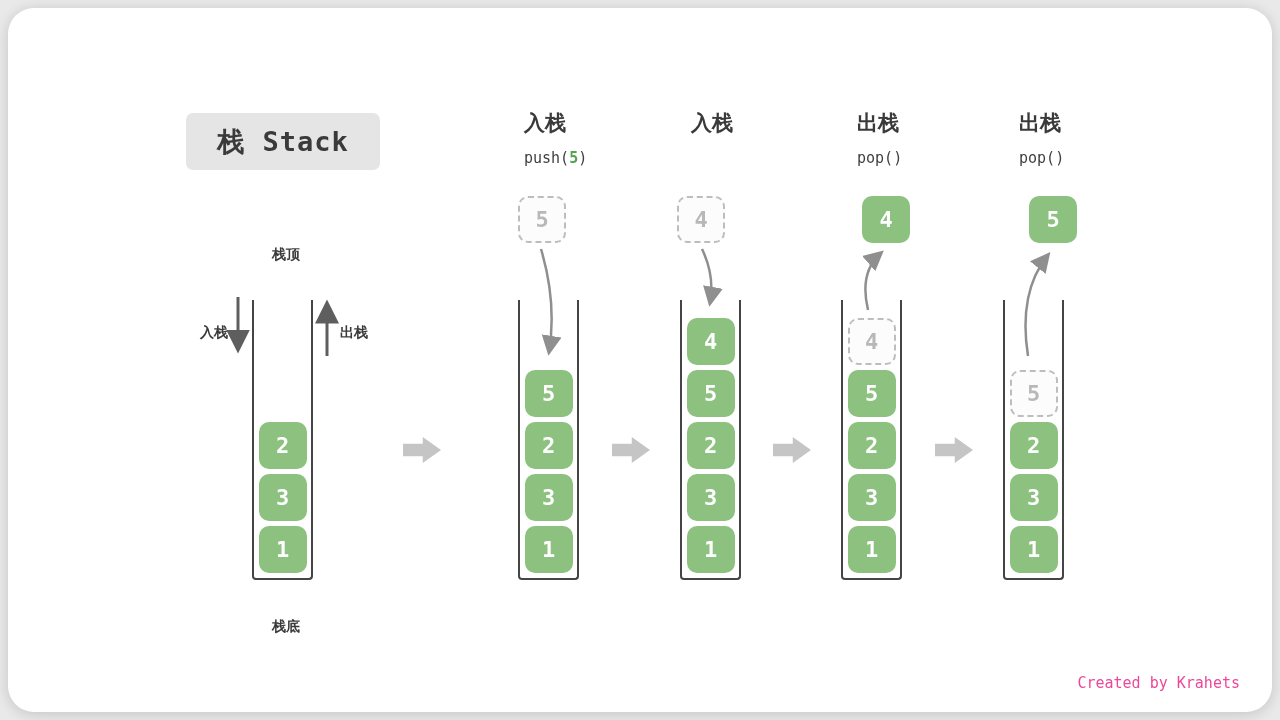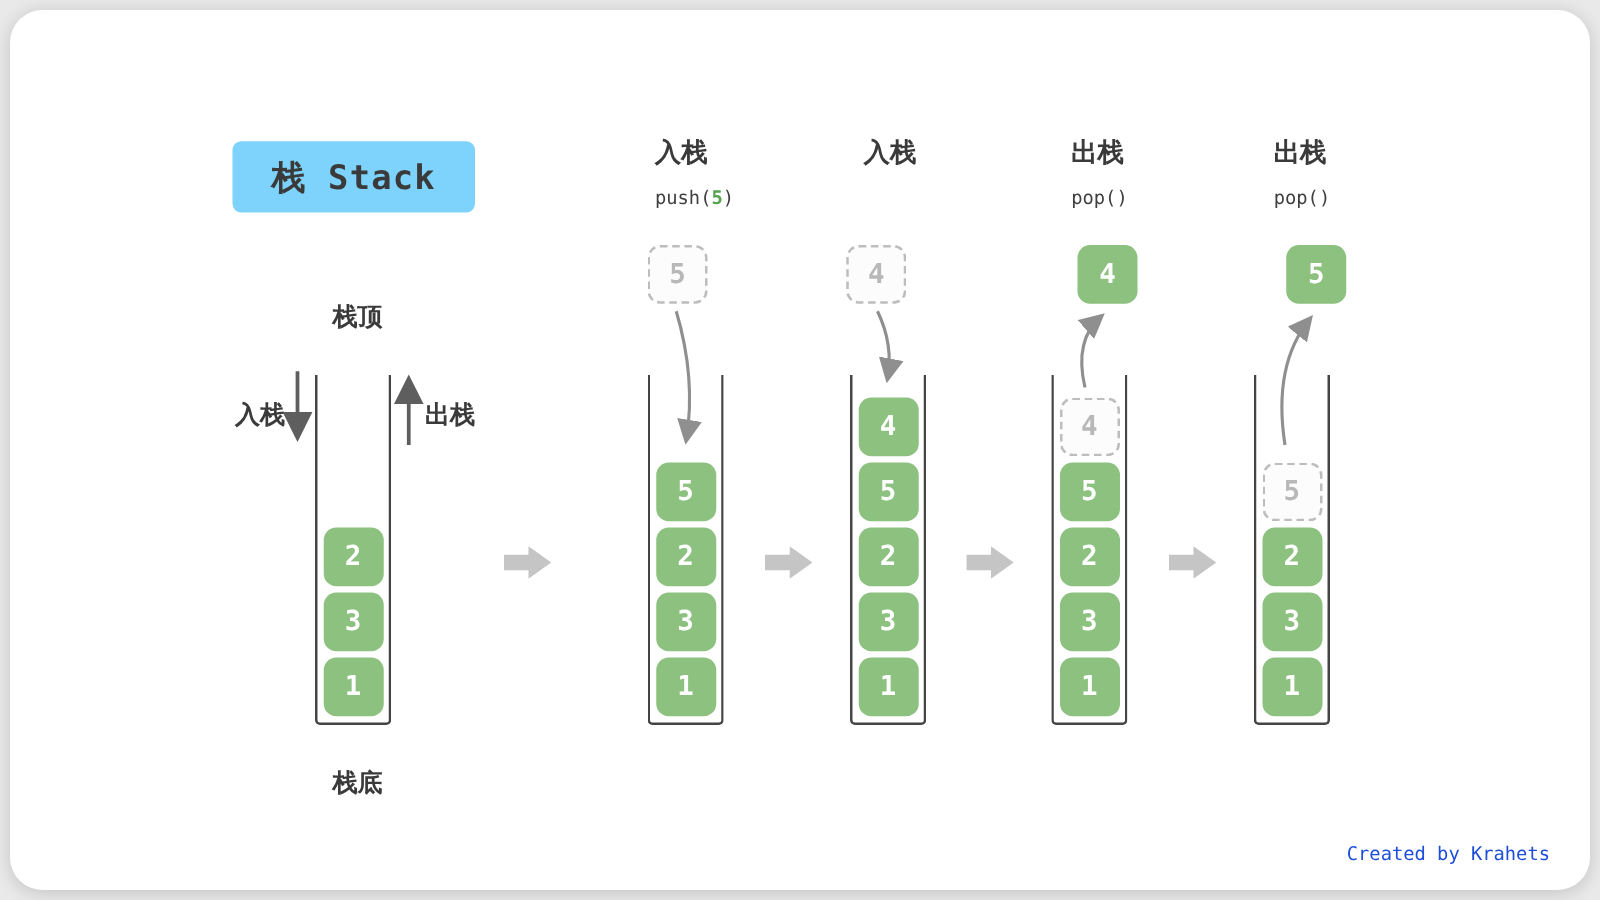--- a/index.html
+++ b/index.html
@@ -15,21 +15,21 @@
     inset: 8px;
     background: #ffffff;
     border-radius: 26px;
     box-shadow: 0 2px 14px rgba(0,0,0,0.16);
   }
   
   .title-box {
     position: absolute;
     left: 178px; top: 105px;
     width: 194px; height: 57px;
-    background: #7dd3fc;
+    background: #e5e5e5;
     border-radius: 7px;
     display: flex; align-items: center; justify-content: center;
     font-family: "DejaVu Sans Mono", "Liberation Mono", monospace;
     font-size: 27px; font-weight: bold;
     color: #3a3a3a;
     letter-spacing: 1px;
   }
   
   .op { position: absolute; width: 160px; }
   .op-label {
@@ -39,21 +39,21 @@
   .op-code {
     margin-top: 9px;
     font-family: "DejaVu Sans Mono", "Liberation Mono", monospace;
     font-size: 15px; font-weight: 500; color: #3f3f3f;
     line-height: 26px;
   }
   .op-code .arg { color: #55a44e; font-weight: bold; }
   
   .anno {
     position: absolute;
-    font-size: 20px; font-weight: bold; color: #3a3a3a;
+    font-size: 14px; font-weight: bold; color: #3a3a3a;
     text-align: center; width: 80px; line-height: 26px;
   }
   
   .stack {
     position: absolute;
     top: 292px;
     width: 61px; height: 280px;
     border-left: 2px solid #454545;
     border-right: 2px solid #454545;
     border-bottom: 2px solid #454545;
@@ -90,21 +90,21 @@
   
   .overlay {
     position: absolute; inset: 0;
     width: 100%; height: 100%;
     pointer-events: none;
   }
   .watermark {
     position: absolute;
     right: 32px; bottom: 20px;
     font-family: "DejaVu Sans Mono", "Liberation Mono", monospace;
-    font-size: 15px; color: #1d4ed8; margin-left: 46px;
+    font-size: 15px; color: #ec4899; margin-left: 46px;
   }
 </style>
 </head>
 <body>
 
 <div class="card">
 
   <div class="title-box">
     <span>栈 Stack</span>
   </div>

